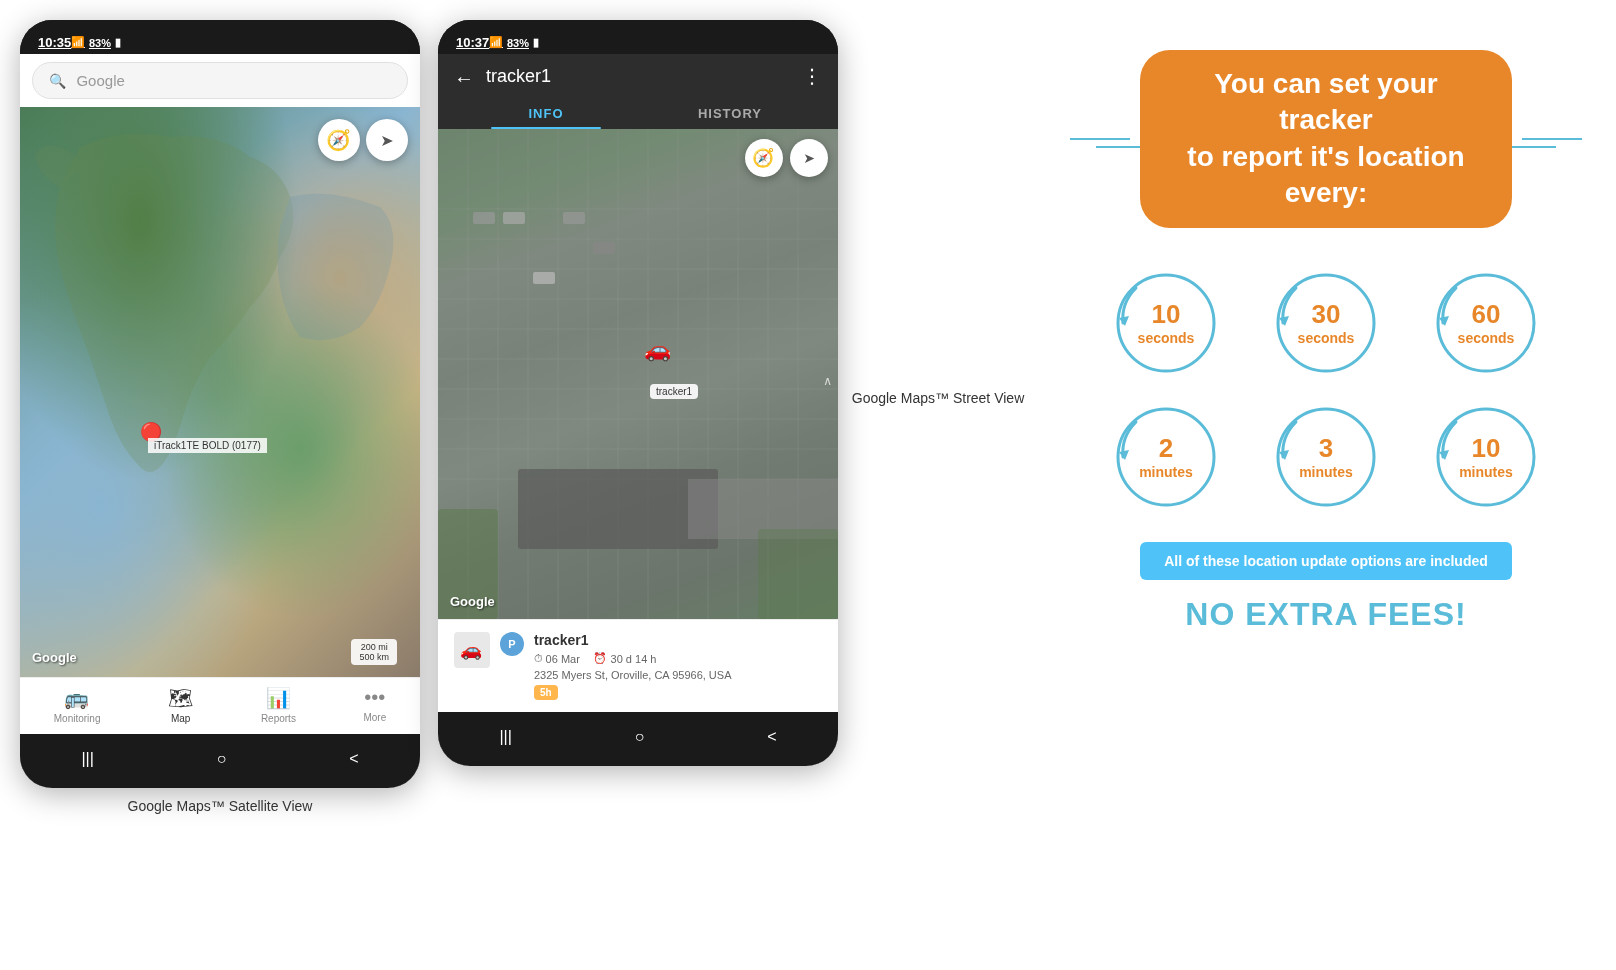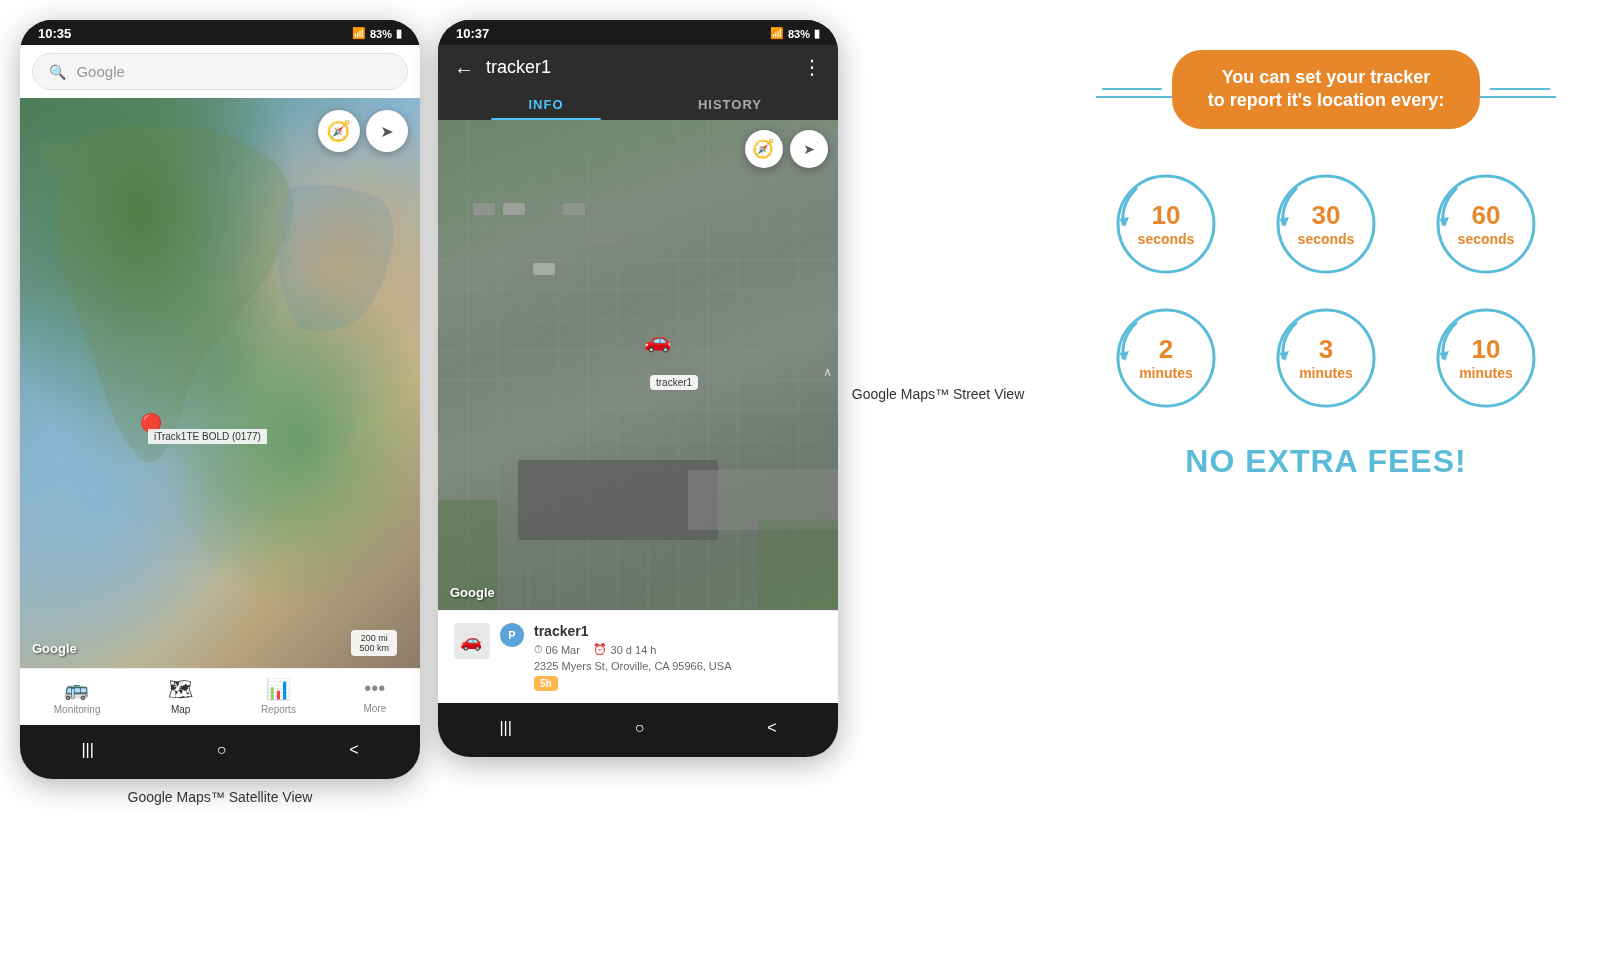--- a/index.html
+++ b/index.html
@@ -26,27 +26,28 @@
       width: 400px;
       background: #1a1a1a;
       border-radius: 32px;
       overflow: hidden;
       box-shadow: 0 6px 30px rgba(0,0,0,0.3);
       flex-shrink: 0;
     }
 
     .status-bar {
       display: flex;
-      justify-content: space-between;
-      align-items: center;
-      padding: 6px 18px 4px;
+      justify-content: flex-start;
+      align-items: center;
+      padding: 15px 18px 4px;
       background: #1a1a1a;
       color: #fff;
       font-size: 12px;
       font-weight: 600;
+      text-decoration: underline;
     }
     .status-bar .time { font-size: 13px; font-weight: 700; }
     .status-icons { display: flex; align-items: center; gap: 4px; font-size: 11px; }
 
     
     .phone1-content { background: #fff; }
     .search-bar {
       padding: 8px 12px;
       background: #fff;
     }
@@ -382,21 +383,21 @@
       position: absolute;
       top: 50%;
       height: 2px;
       background: #5abcd8;
       width: 60px;
       transform: translateY(-50%);
     }
     .headline-box::before { left: -70px; }
     .headline-box::after { right: -70px; }
     .headline-text {
-      font-size: 18px;
+      font-size: 28px;
       font-weight: 900;
       color: #fff;
       line-height: 1.3;
       max-width: 300px;
     }
 
     .circles-grid {
       display: grid;
       grid-template-columns: repeat(3, 1fr);
       gap: 24px 20px;
@@ -762,16 +763,19 @@
           </svg>
           <div class="circle-content">
             <span class="circle-num">10</span>
             <span class="circle-unit">minutes</span>
           </div>
         </div>
       </div>
 
     </div>
 
+    <div class="included-box">
+      <span class="included-text">All of these location update options are included</span>
+    </div>
 
     <div class="no-fees">NO EXTRA FEES!</div>
   </div>
 </div>
 
 </body></html>

